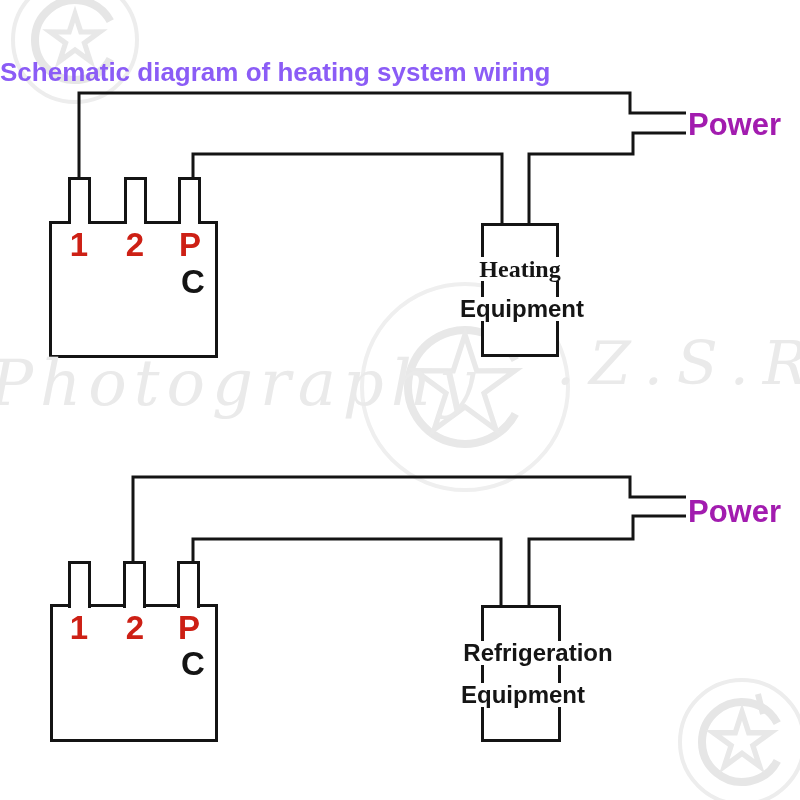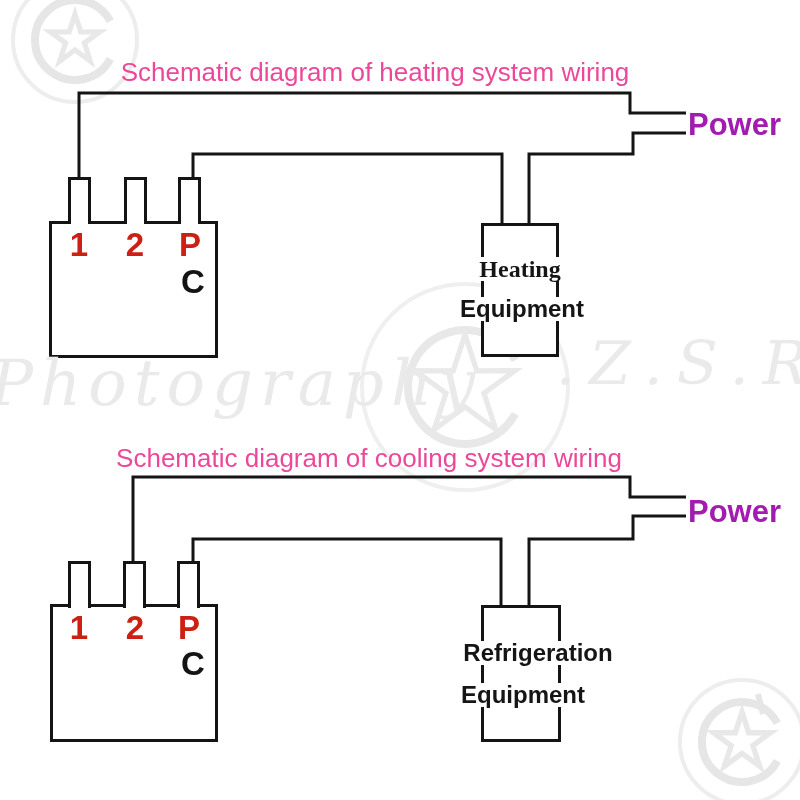--- a/index.html
+++ b/index.html
@@ -2,22 +2,22 @@
 <html><head>
 <meta charset="utf-8">
 <style>
   html,body{margin:0;padding:0;background:#ffffff;}
   .canvas{
     position:relative;width:800px;height:800px;background:#ffffff;overflow:hidden;
     font-family:"Liberation Sans","DejaVu Sans",sans-serif;
   }
   .layer{position:absolute;left:0;top:0;width:800px;height:800px;}
   .title{
-    position:absolute;text-align:center;font-weight:normal;font-size:26px;line-height:28px;
-    color:#ec4899;letter-spacing:0px;white-space:nowrap;
+    position:absolute;text-align:left;font-weight:bold;font-size:26px;line-height:28px;
+    color:#8b5cf6;letter-spacing:0px;white-space:nowrap;
   }
   .power{
     position:absolute;font-weight:bold;font-size:31px;line-height:34px;color:#a21caf;white-space:nowrap;
   }
   .box{
     position:absolute;border:3px solid #141414;background:#ffffff;box-sizing:border-box;
   }
   .terminal{
     position:absolute;width:23px;height:47px;border:3px solid #141414;border-bottom:none;
     background:#ffffff;box-sizing:border-box;
@@ -91,21 +91,20 @@
   <div class="terminal" style="left:178px;top:177px;"></div>
   <div class="tlabel" style="left:57px;top:228px;">1</div>
   <div class="tlabel" style="left:113px;top:228px;">2</div>
   <div class="tlabel" style="left:168px;top:228px;">P</div>
   <div class="clabel" style="left:171px;top:265px;">C</div>
 
   <div class="box" style="left:481px;top:223px;width:78px;height:134px;"></div>
   <div class="eqlabel" style="left:520px;top:257px;font-family:Liberation Serif, serif;">Heating</div>
   <div class="eqlabel" style="left:522px;top:297px;">Equipment</div>
 
-  <div class="title" style="left:0;top:444px;width:738px;">Schematic diagram of cooling system wiring</div>
 
   <div class="power" style="left:688px;top:495px;">Power</div>
 
   <div class="box" style="left:50px;top:604px;width:168px;height:138px;"></div>
   <div class="terminal" style="left:68px;top:561px;"></div>
   <div class="terminal" style="left:123px;top:561px;"></div>
   <div class="terminal" style="left:177px;top:561px;"></div>
   <div class="tlabel" style="left:57px;top:611px;">1</div>
   <div class="tlabel" style="left:113px;top:611px;">2</div>
   <div class="tlabel" style="left:167px;top:611px;">P</div>

